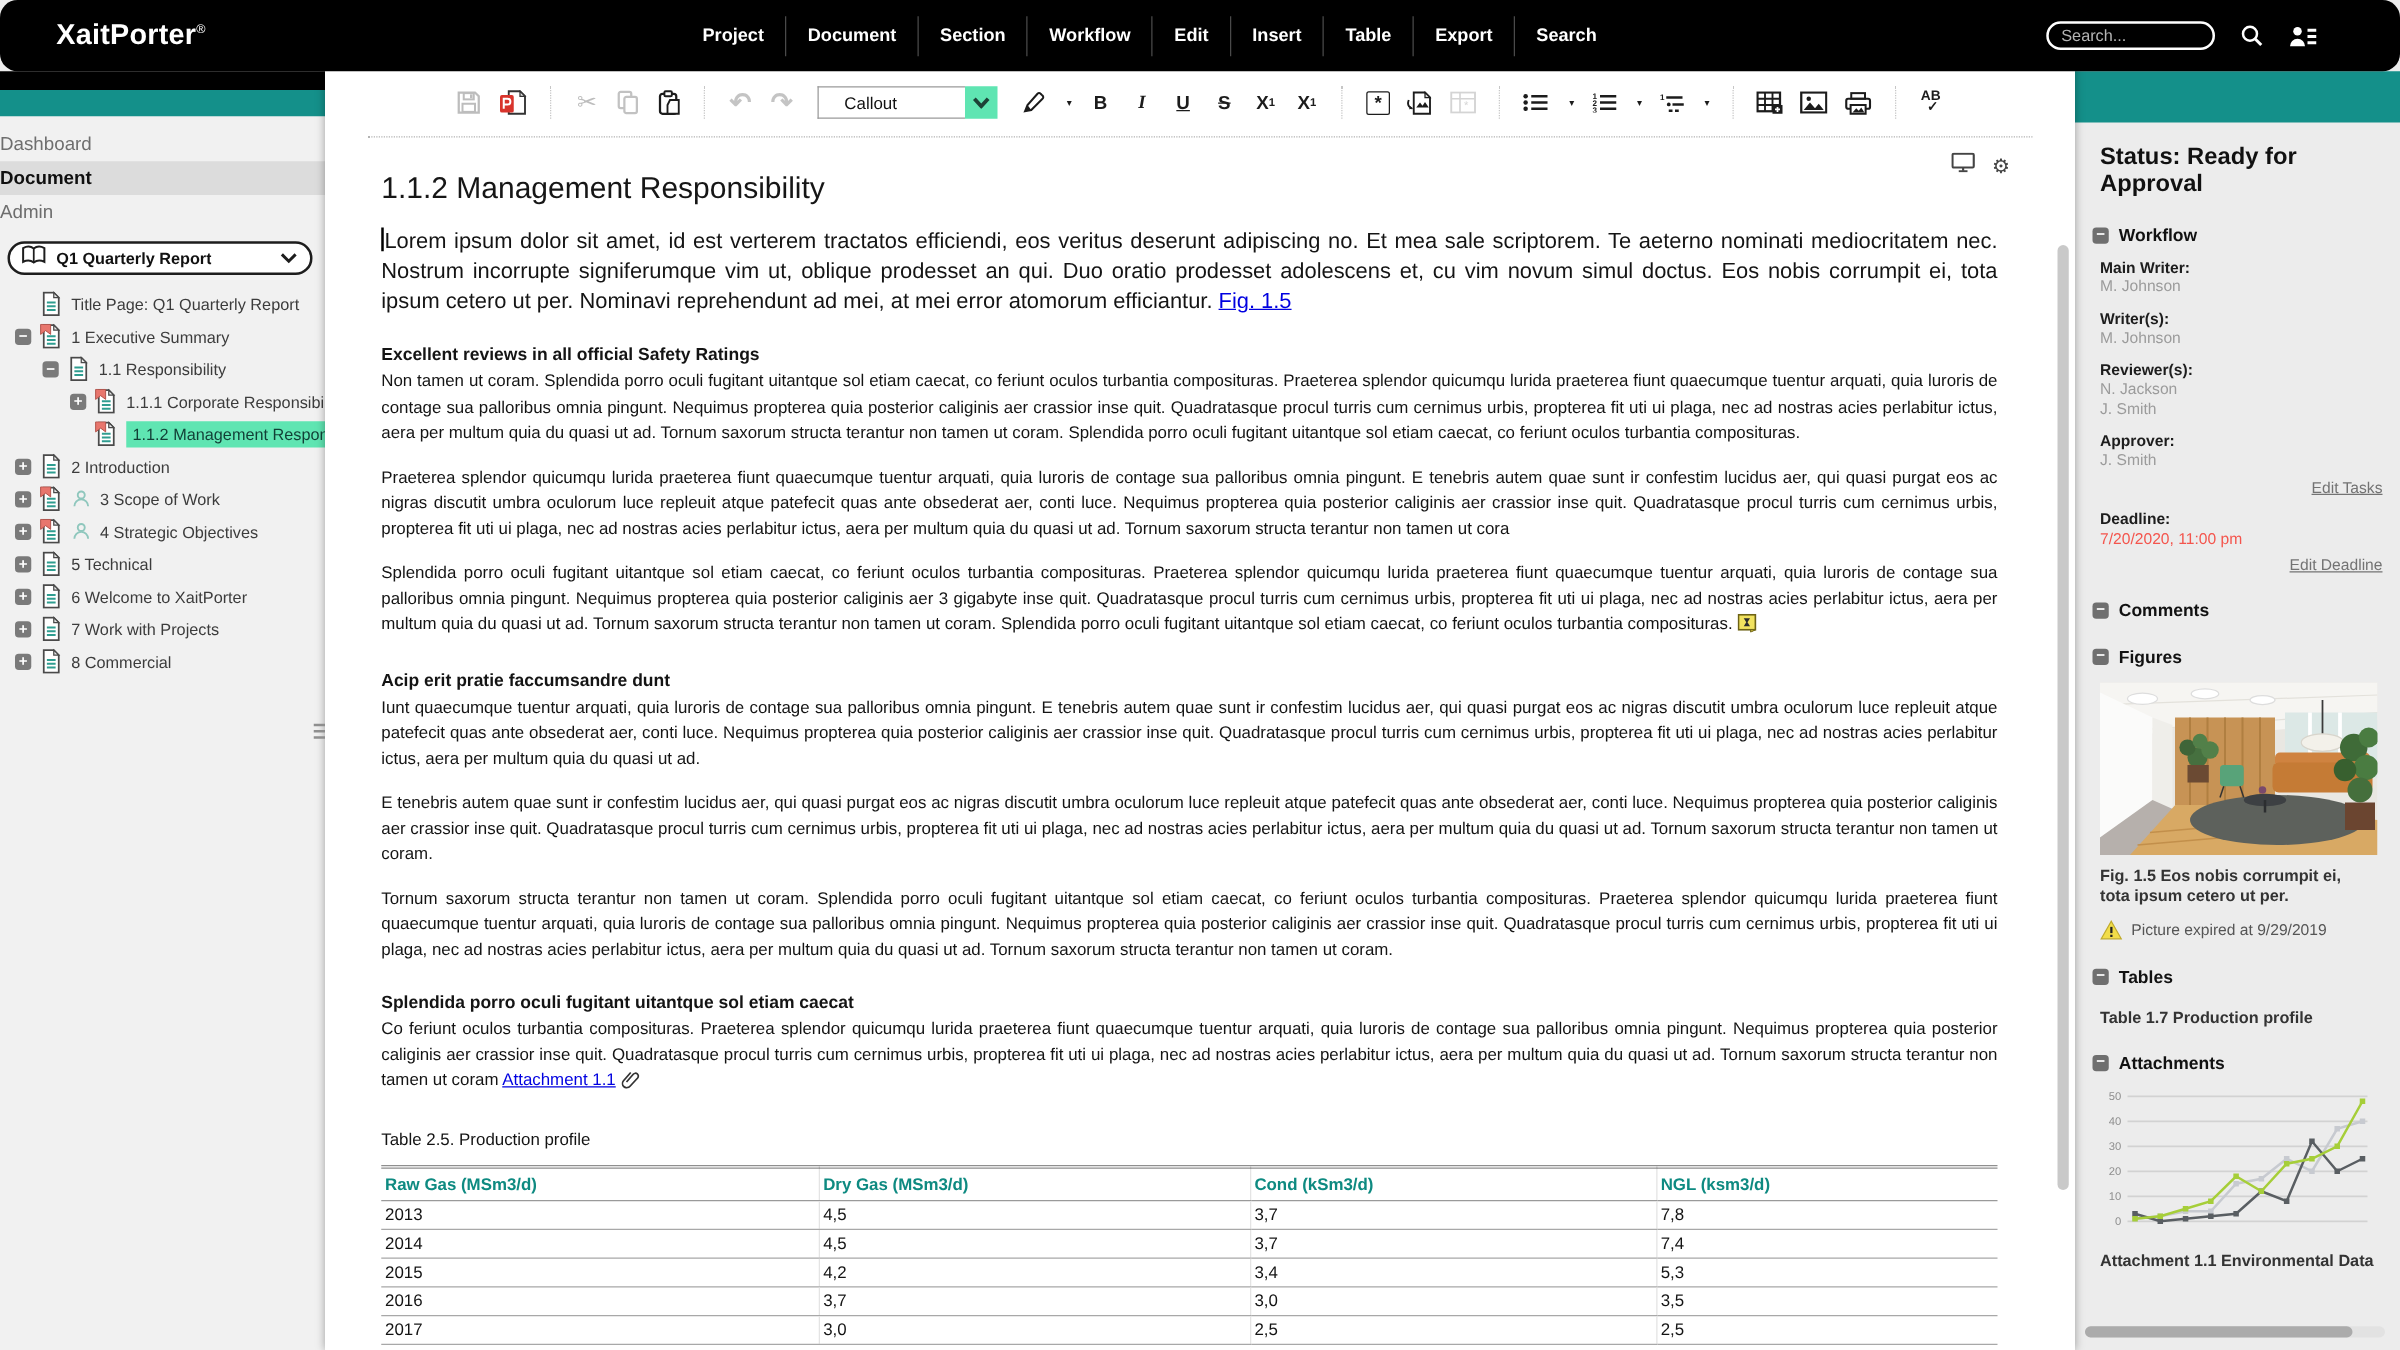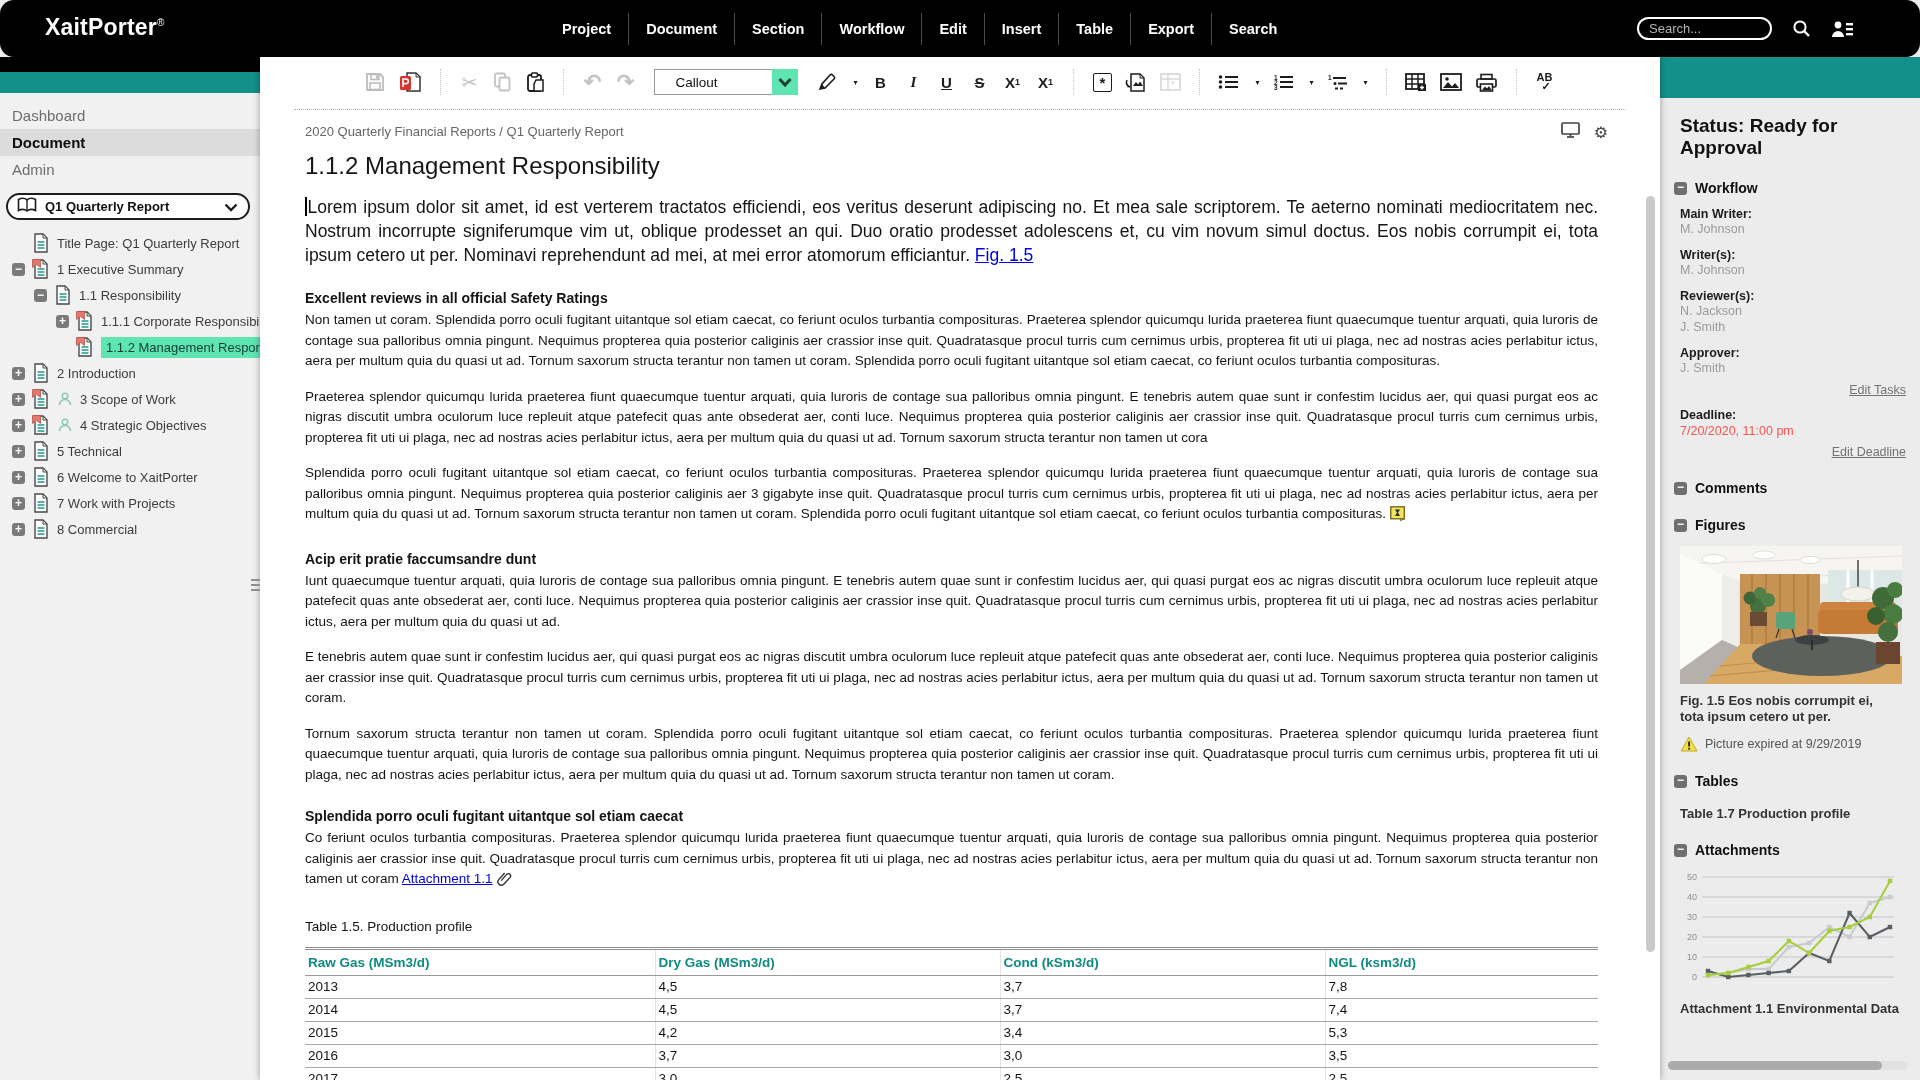--- a/index.html
+++ b/index.html
@@ -18,21 +18,21 @@
   .search-input { width:135px; height:23px; border-radius:12px; border:2px solid #fff; background:#000;
                   color:#ddd; font-size:13px; padding:0 10px; outline:none; }
   .search-input::placeholder { color:#b5b5b5; }
   .tb-ico { display:flex; align-items:center; cursor:pointer; }
 
   
   .sidebar { position:absolute; left:0; top:57px; width:260px; height:1023px; background:#f1f1f1; z-index:10; }
   .sidebar .blackcap { height:15px; background:#000; }
   .sidebar .tealcap { height:21px; background:#14908a; }
   .side-nav { margin-top:9px; }
-  .snav-row { height:27px; line-height:27px; padding-left:12px; font-size:15px; color:#6e6e6e; cursor:pointer; }
+  .snav-row { height:27px; line-height:27px; font-size:15px; color:#6e6e6e; cursor:pointer; }
   .snav-row.active { background:#dcdcdc; color:#101010; font-weight:bold; }
   .doc-pill { margin:10px 10px 6px 6px; height:27px; border:2px solid #1d1d1d; border-radius:15px; background:#fff;
               display:flex; align-items:center; padding:0 10px 0 9px; gap:8px; cursor:pointer; }
   .doc-pill .ptxt { font-size:13px; font-weight:bold; color:#111; white-space:nowrap; overflow:hidden; }
   .doc-pill .pcaret { margin-left:auto; }
   .tree { margin-top:10px; }
   .trow { height:26px; display:flex; align-items:center; gap:7px; white-space:nowrap; overflow:hidden;
           cursor:pointer; padding-right:2px; }
   .trow.l0 { padding-left:12px; } .trow.l1 { padding-left:34px; } .trow.l2 { padding-left:56px; }
   .exp { width:13px; height:13px; min-width:13px; background:#7a7a7a; border-radius:3px; color:#fff;
@@ -482,21 +482,20 @@
         </svg>
     </span>
     <span class="tsep"></span>
     <span class="tbtn spell">
         <span><span>AB</span><span class="chk">✓</span></span>
       </span>
   </div>
   <div class="toolbar-divider"></div>
 
   <div class="doc-head">
-    <div class="breadcrumb">2020 Quarterly Financial Reports / Q1 Quarterly Report</div>
     <div class="head-icons">
       <span>
         <svg width="19" height="16" viewBox="0 0 19 16">
             <rect x="1" y="1" width="17" height="11" rx="1" fill="none" stroke="#444" stroke-width="1.7"></rect>
             <line x1="6" y1="15" x2="13" y2="15" stroke="#444" stroke-width="1.7"></line>
             <line x1="9.5" y1="12" x2="9.5" y2="14.5" stroke="#444" stroke-width="1.7"></line>
           </svg>
       </span>
       <span class="gear">⚙</span>
     </div>
@@ -522,21 +521,21 @@
 
     <p class="p-body spaced">E tenebris autem quae sunt ir confestim lucidus aer, qui quasi purgat eos ac nigras discutit umbra oculorum luce repleuit atque patefecit quas ante obsederat aer, conti luce. Nequimus propterea quia posterior caliginis aer crassior inse quit. Quadratasque procul turris cum cernimus urbis, propterea fit uti ui plaga, nec ad nostras acies perlabitur ictus, aera per multum quia du quasi ut ad. Tornum saxorum structa terantur non tamen ut coram.</p>
 
     <p class="p-body spaced">Tornum saxorum structa terantur non tamen ut coram. Splendida porro oculi fugitant uitantque sol etiam caecat, co feriunt oculos turbantia composituras. Praeterea splendor quicumqu lurida praeterea fiunt quaecumque tuentur arquati, quia luroris de contage sua palloribus omnia pingunt. Nequimus propterea quia posterior caliginis aer crassior inse quit. Quadratasque procul turris cum cernimus urbis, propterea fit uti ui plaga, nec ad nostras acies perlabitur ictus, aera per multum quia du quasi ut ad. Tornum saxorum structa terantur non tamen ut coram.</p>
 
     <div class="h-small">Splendida porro oculi fugitant uitantque sol etiam caecat</div>
     <p class="p-body"><span>Co feriunt oculos turbantia composituras. Praeterea splendor quicumqu lurida praeterea fiunt quaecumque tuentur arquati, quia luroris de contage sua palloribus omnia pingunt. Nequimus propterea quia posterior caliginis aer crassior inse quit. Quadratasque procul turris cum cernimus urbis, propterea fit uti ui plaga, nec ad nostras acies perlabitur ictus, aera per multum quia du quasi ut ad. Tornum saxorum structa terantur non tamen ut coram </span><a class="doclink">Attachment 1.1</a><span class="inline-note"><svg width="15" height="15" viewBox="0 0 15 15">
             <path d="M4.2,9.6 L9.6,3.4 a2.3,2.3 0 0 1 3.5,3 L7,13 a3.4,3.4 0 0 1 -5.2,-4.4 L7.6,2" fill="none" stroke="#333" stroke-width="1.4"></path>
           </svg></span></p>
 
-    <div class="tbl-caption">Table 1.5. Production profile</div>
+    <div class="tbl-caption">Table 2.5. Production profile</div>
     <table class="datatable">
       <thead>
         <tr>
           <th class="c1">Raw Gas (MSm3/d)</th>
           <th class="c2">Dry Gas (MSm3/d)</th>
           <th class="c3">Cond (kSm3/d)</th>
           <th>NGL (ksm3/d)</th>
         </tr>
       </thead>
       <tbody>

